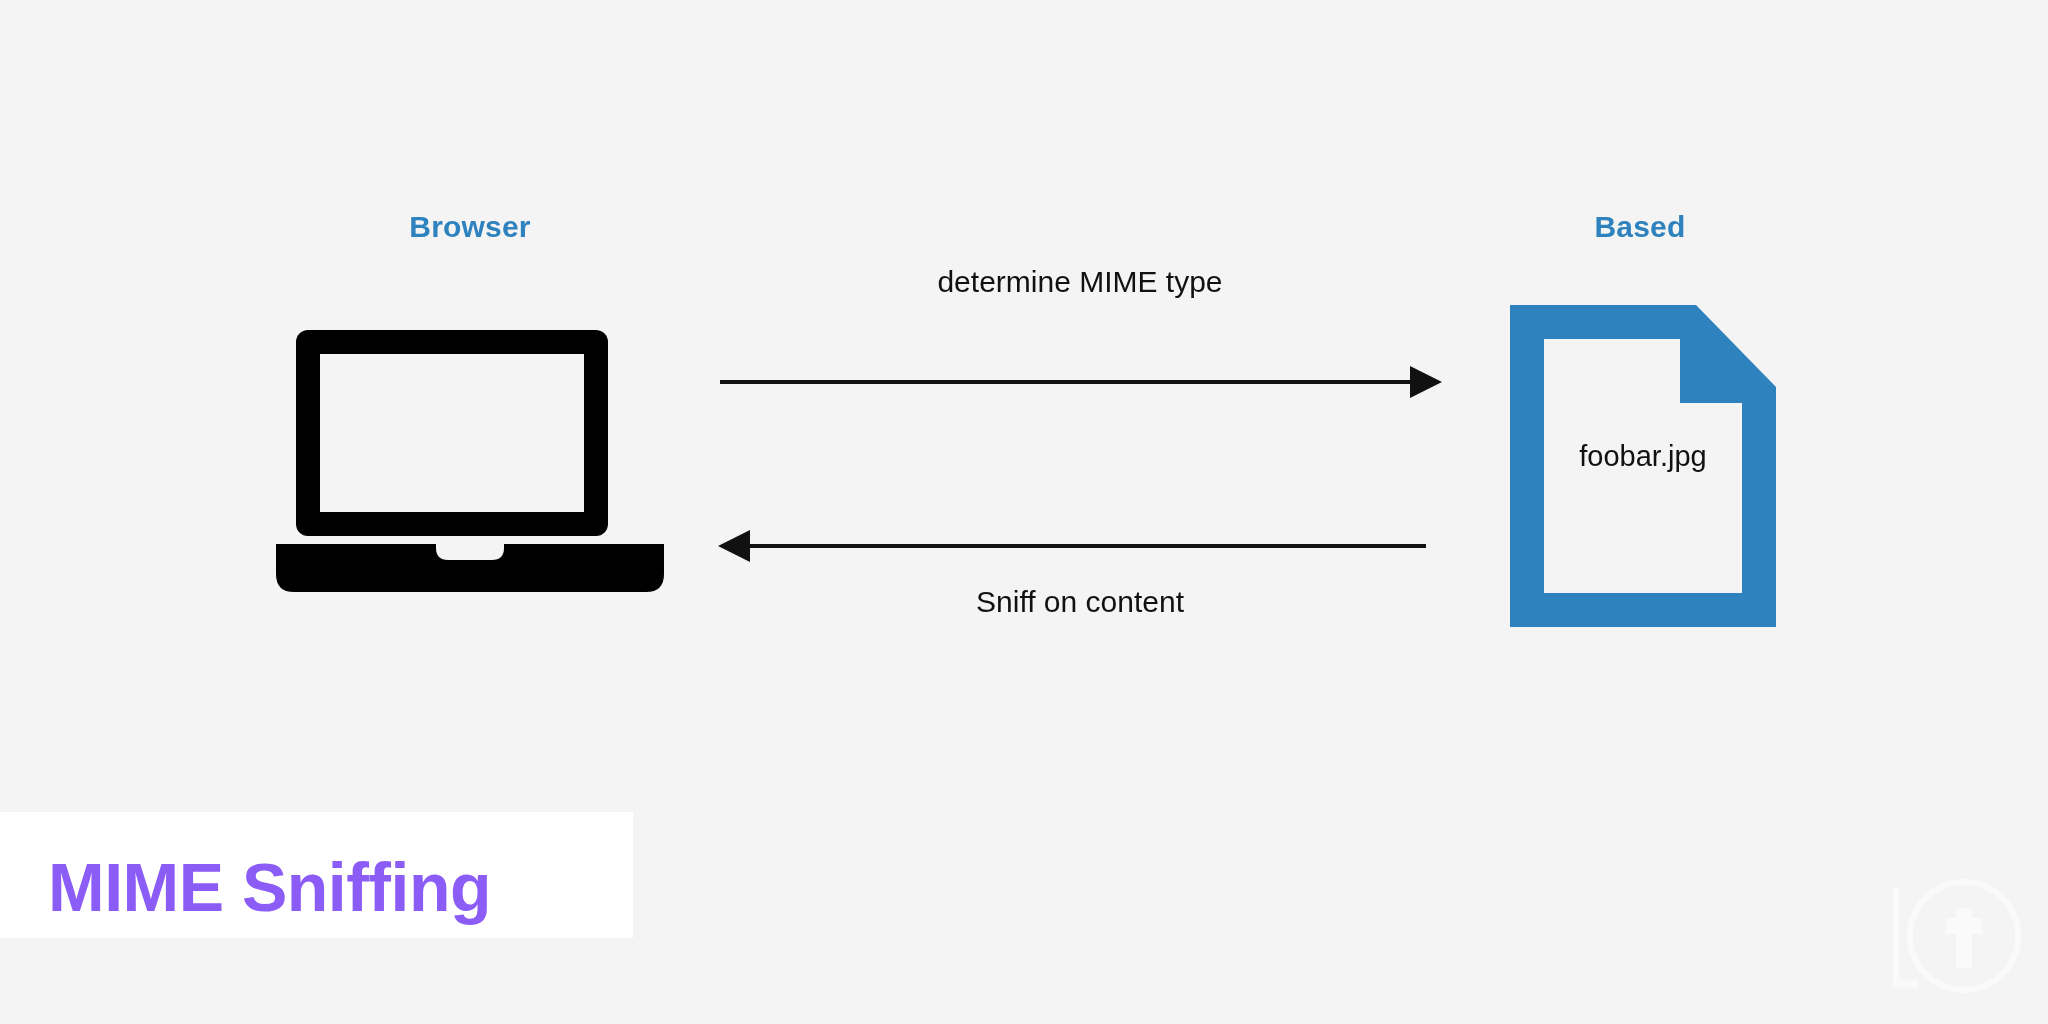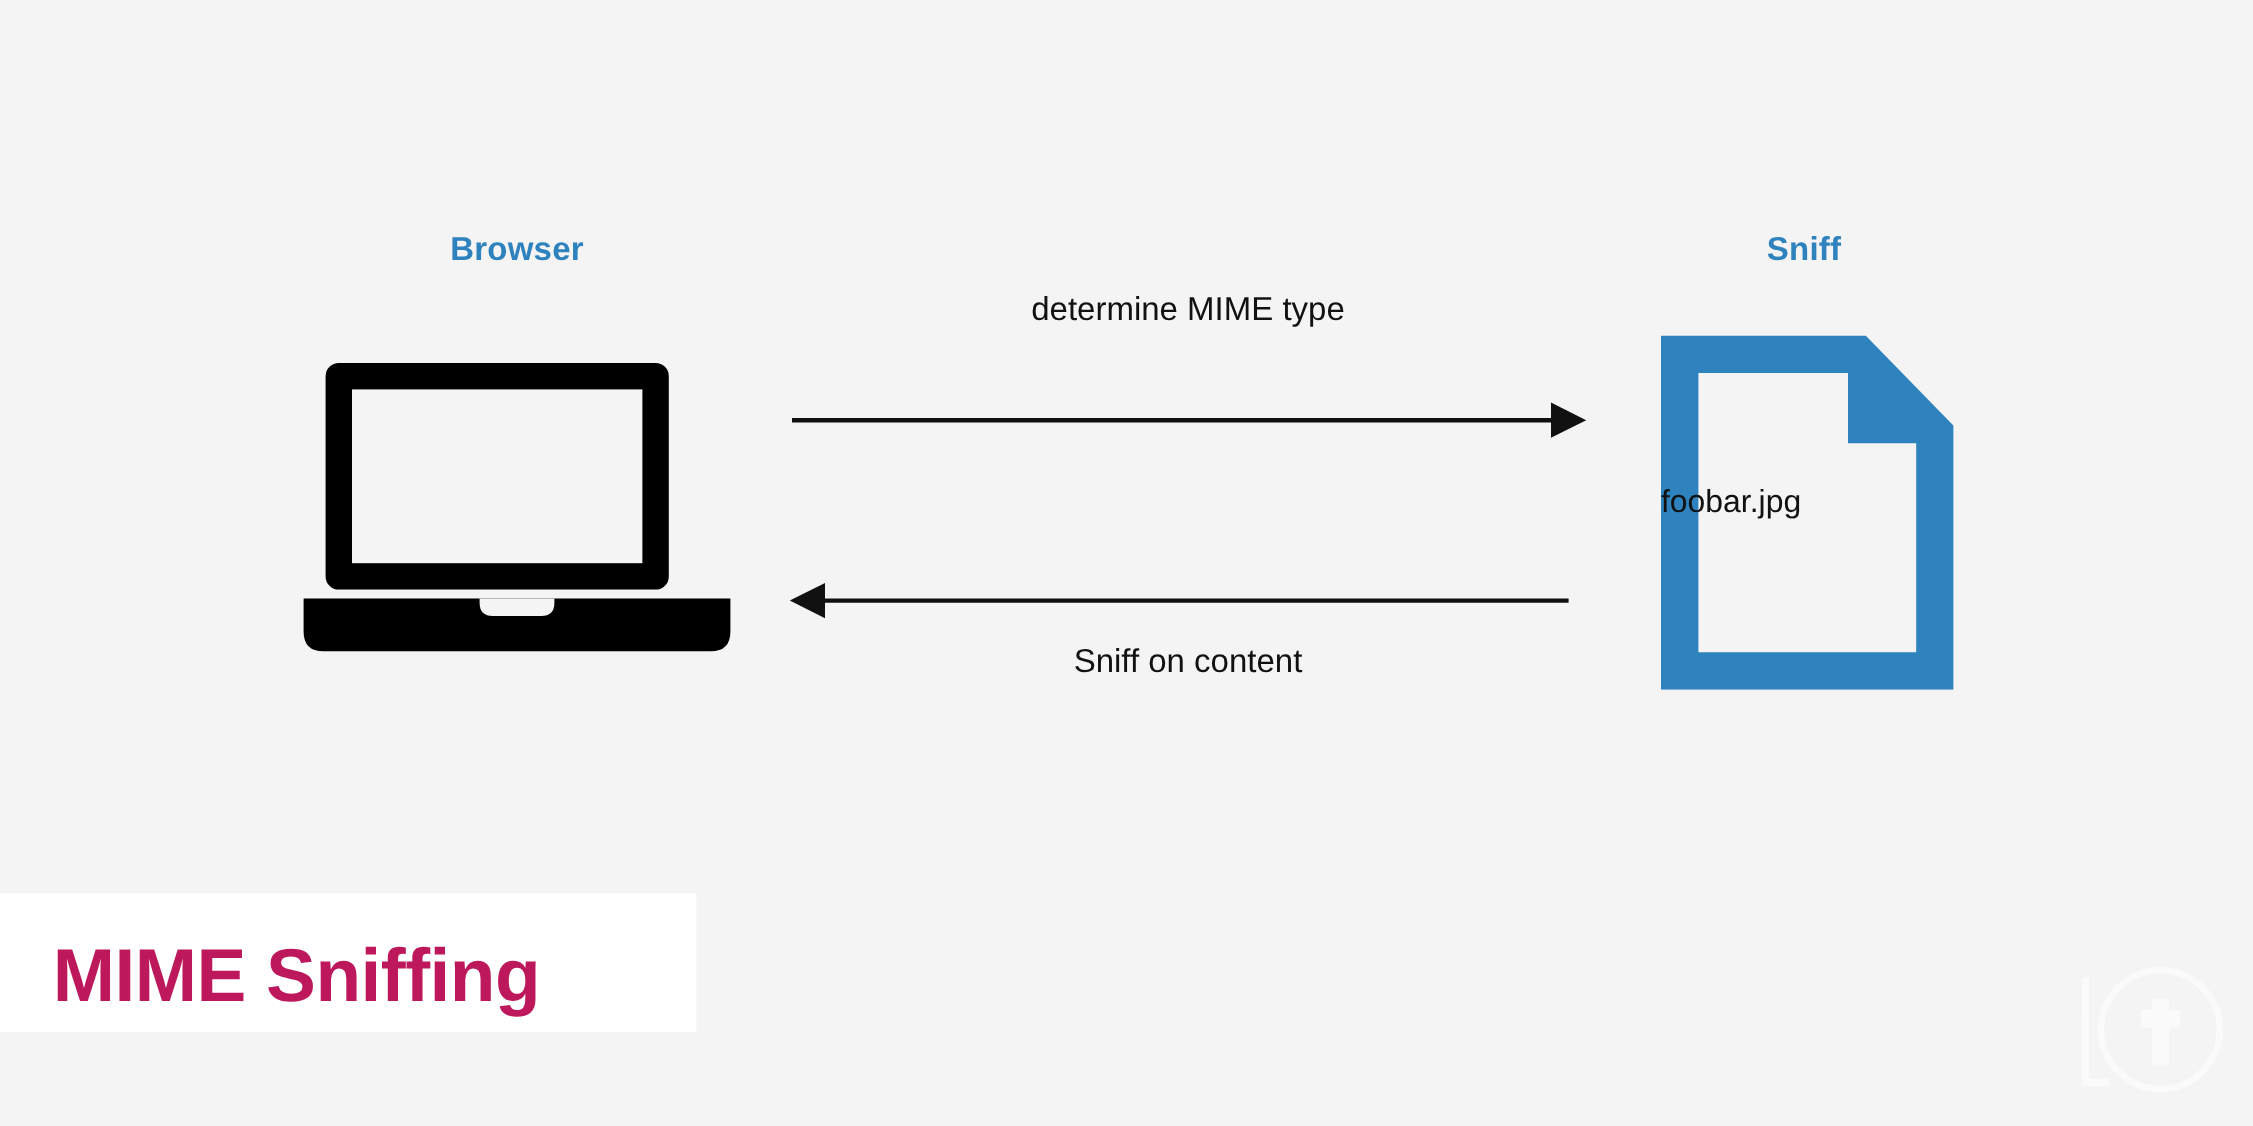--- a/index.html
+++ b/index.html
@@ -56,20 +56,21 @@
     left: 1510px;
     top: 305px;
     width: 266px;
     height: 322px;
   }
   #asset-filename {
     position: absolute;
     left: 1510px;
     top: 440px;
     width: 266px;
+    text-align: center;
     font-size: 29px;
     color: #111111;
     white-space: nowrap;
   }
 
   
   .arrow-svg {
     position: absolute;
     overflow: visible;
   }
@@ -114,21 +115,21 @@
     width: 633px;
     height: 126px;
     background: #ffffff;
     display: flex;
     align-items: center;
   }
   #title-text {
     margin-left: 48px;
     font-size: 68px;
     font-weight: bold;
-    color: #be185d;
+    color: #8b5cf6;
     letter-spacing: -0.5px;
     white-space: nowrap;
     margin-top: 24px;
   }
 
   
   #corner-watermark {
     position: absolute;
     right: 14px;
     bottom: 10px;
@@ -148,21 +149,21 @@
 
     <rect x="28" y="0" width="312" height="206" rx="12" ry="12" fill="#000000"></rect>
 
     <rect x="52" y="24" width="264" height="158" fill="#f4f4f4"></rect>
 
     <path d="M 8 214 L 396 214 L 396 244 Q 396 262 378 262 L 26 262 Q 8 262 8 244 Z" fill="#000000"></path>
 
     <path d="M 168 214 L 236 214 L 236 218 Q 236 230 224 230 L 180 230 Q 168 230 168 218 Z" fill="#f4f4f4"></path>
   </svg>
 
-  <div id="asset-label" class="node-label">Sniff</div>
+  <div id="asset-label" class="node-label">Based</div>
 
   <svg id="asset-icon" viewBox="0 0 266 322">
 
     <path d="M 0 0 L 186 0 L 266 82 L 266 322 L 0 322 Z" fill="#2e82bd"></path>
 
     <path d="M 34 34 L 170 34 L 170 98 L 232 98 L 232 288 L 34 288 Z" fill="#f4f4f4"></path>
   </svg>
 
   <div id="asset-filename">foobar.jpg</div>
 

